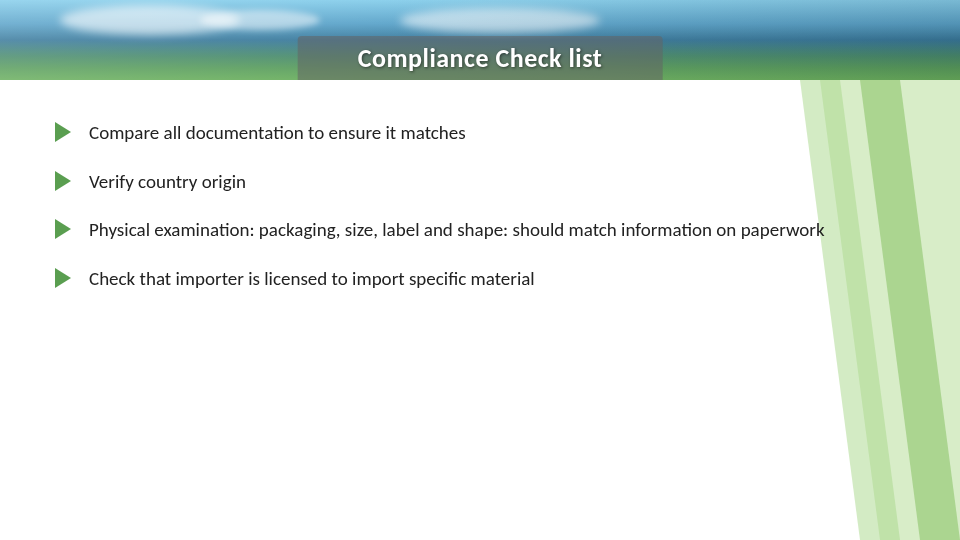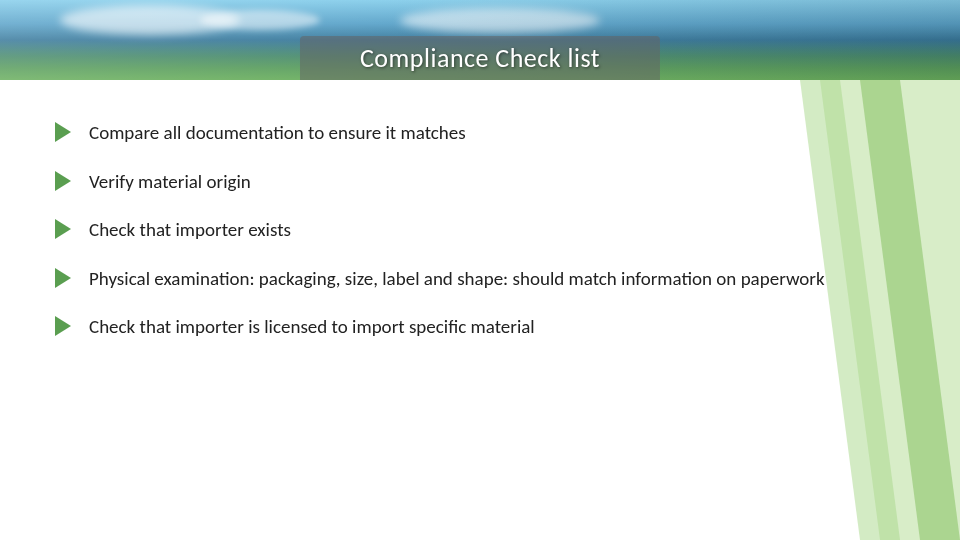--- a/index.html
+++ b/index.html
@@ -62,21 +62,21 @@
       left: 50%;
       transform: translateX(-50%);
       background: rgba(100, 100, 100, 0.55);
       padding: 6px 60px;
       border-radius: 4px 4px 0 0;
     }
 
     .header-title {
       color: #ffffff;
       font-size: 26px;
-      font-weight: normal;
+      font-weight: bold;
       text-align: center;
       white-space: nowrap;
       text-shadow: 1px 1px 3px rgba(0,0,0,0.5);
       letter-spacing: 0.5px;
     }
 
     
     .main-content {
       position: absolute;
       top: 80px;
@@ -163,25 +163,21 @@
     </svg>
   </div>
 
   <ul class="bullet-list" id="bullet-list">
   <li>
         <span class="bullet-arrow"></span>
         <span class="bullet-text">Compare all documentation to ensure it matches</span>
       </li>
       <li>
         <span class="bullet-arrow"></span>
-        <span class="bullet-text">Verify material origin</span>
-      </li>
-      <li>
-        <span class="bullet-arrow"></span>
-        <span class="bullet-text">Check that importer exists</span>
+        <span class="bullet-text">Verify country origin</span>
       </li>
       <li>
         <span class="bullet-arrow"></span>
         <span class="bullet-text">Physical examination: packaging, size, label and shape: should match information on paperwork</span>
       </li>
       <li>
         <span class="bullet-arrow"></span>
         <span class="bullet-text">Check that importer is licensed to import specific material</span>
       </li>
     </ul>

